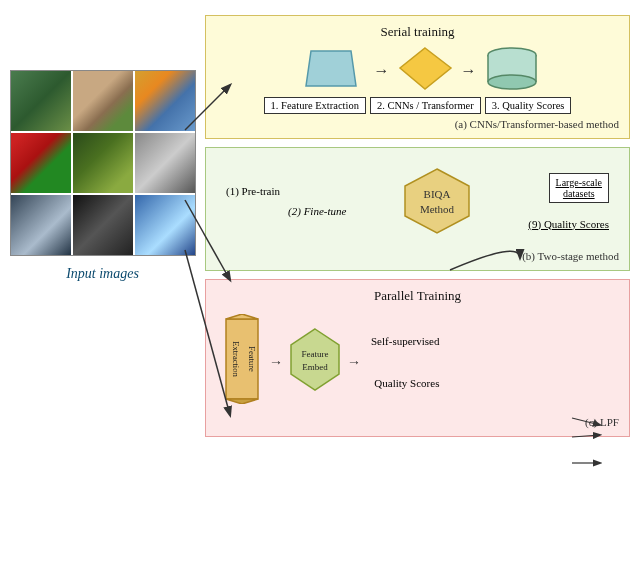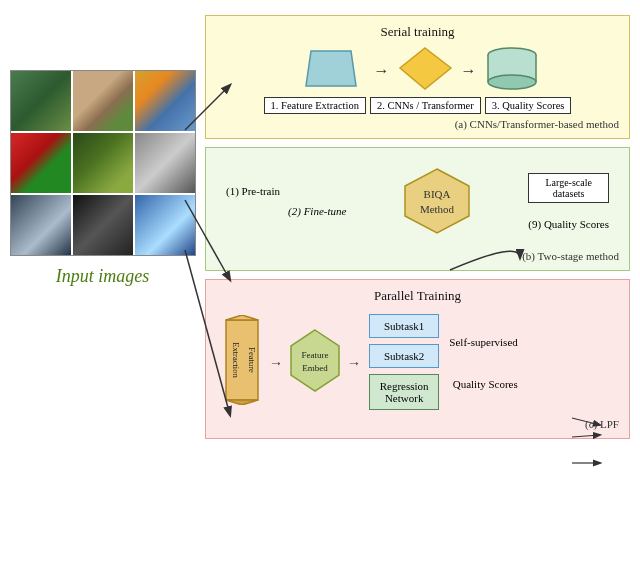--- a/index.html
+++ b/index.html
@@ -51,23 +51,23 @@
     .img-3 { background: linear-gradient(135deg, #d4a030 0%, #e88820 30%, #4472aa 60%, #6a9acc 100%); }
     .img-4 { background: linear-gradient(135deg, #cc2222 10%, #aa1111 40%, #228822 60%); }
     .img-5 { background: linear-gradient(135deg, #2a4a1a 0%, #4a7020 40%, #8aaa40 80%); }
     .img-6 { background: linear-gradient(135deg, #888 0%, #ccc 50%, #555 100%); }
     .img-7 { background: linear-gradient(135deg, #334455 0%, #aabbcc 60%, #223344 100%); }
     .img-8 { background: linear-gradient(135deg, #111 0%, #555 50%, #222 100%); }
     .img-9 { background: linear-gradient(135deg, #3366aa 0%, #aaddff 60%, #224488 100%); }
 
     .input-label {
       margin-top: 10px;
-      font-size: 18px;
+      font-size: 14px;
       font-style: italic;
-      color: #4d7c0f;
+      color: #0c4a6e;
       text-align: left;
     }
 
     
     .right-panel {
       flex: 1;
       display: flex;
       flex-direction: column;
       gap: 8px;
       padding-top: 5px;
@@ -193,22 +193,24 @@
     }
 
     .hexagon-shape {
       width: 80px;
       height: 70px;
     }
 
     .biqa-right {
       display: flex;
       flex-direction: column;
+      align-items: flex-end;
       gap: 15px;
       font-size: 11px;
+      text-decoration: underline;
     }
 
     .large-scale-label {
       background: #fff;
       border: 1px solid #333;
       padding: 3px 6px;
       font-size: 10px;
       text-align: center;
     }
 
@@ -367,28 +369,20 @@
         <div style="flex-shrink:0;">
           <svg width="52" height="65" viewBox="0 0 52 65" xmlns="http://www.w3.org/2000/svg">
             <polygon points="26,2 50,18 50,47 26,63 2,47 2,18" fill="#c8d890" stroke="#80a030" stroke-width="1.5"></polygon>
             <text x="26" y="30" text-anchor="middle" font-size="9" font-family="Times New Roman" fill="#222">Feature</text>
             <text x="26" y="43" text-anchor="middle" font-size="9" font-family="Times New Roman" fill="#222">Embed</text>
           </svg>
         </div>
 
         <span style="font-size:14px;color:#333;">→</span>
 
-        <div class="subtasks-col">
-          <div class="subtask-box">Subtask1</div>
-          <div class="subtask-box">Subtask2</div>
-          <div class="regression-box">
-            <span style="white-space:pre-line;">Regression
-Network</span>
-          </div>
-        </div>
 
         <div class="quality-scores-right">
           <div style="font-size:11px; margin-top:2px;">Self-supervised</div>
           <div style="font-size:11px; margin-top:18px;">Quality Scores</div>
         </div>
 
       </div>
       <div class="section-subtitle">(c) LPF</div>
     </div>
 

